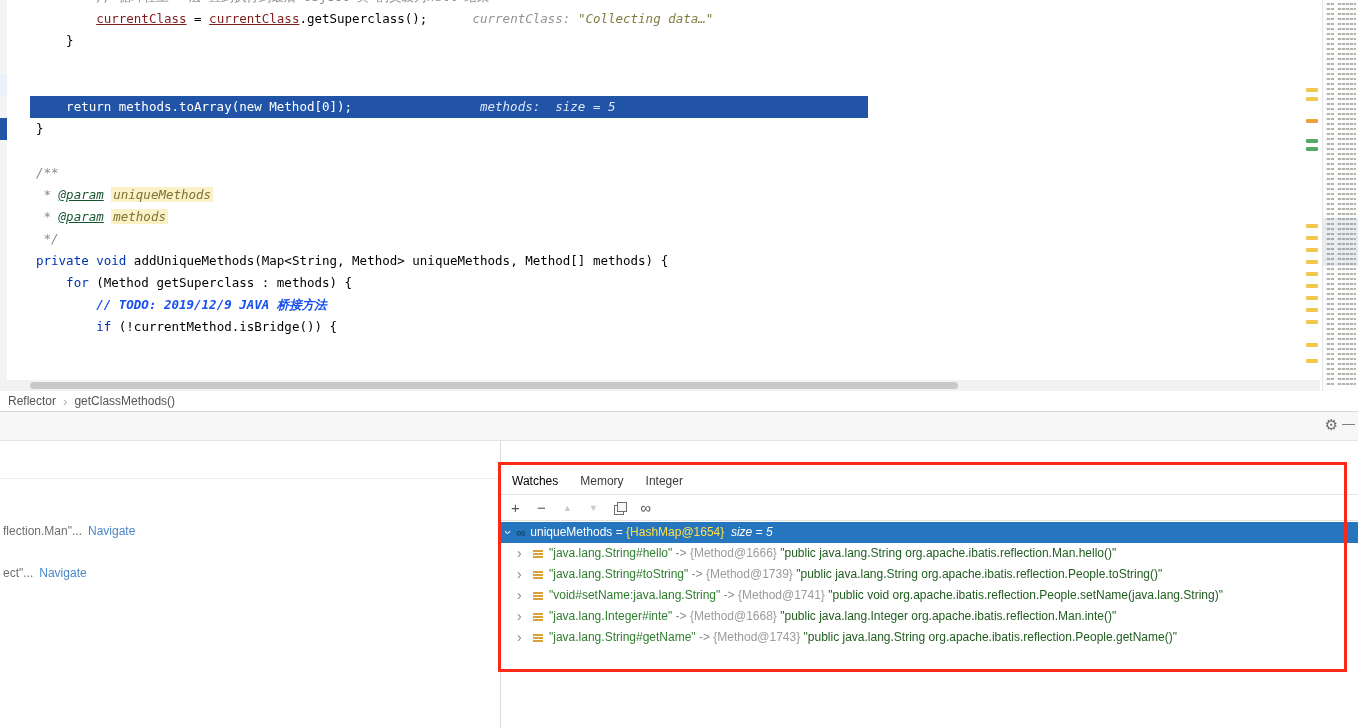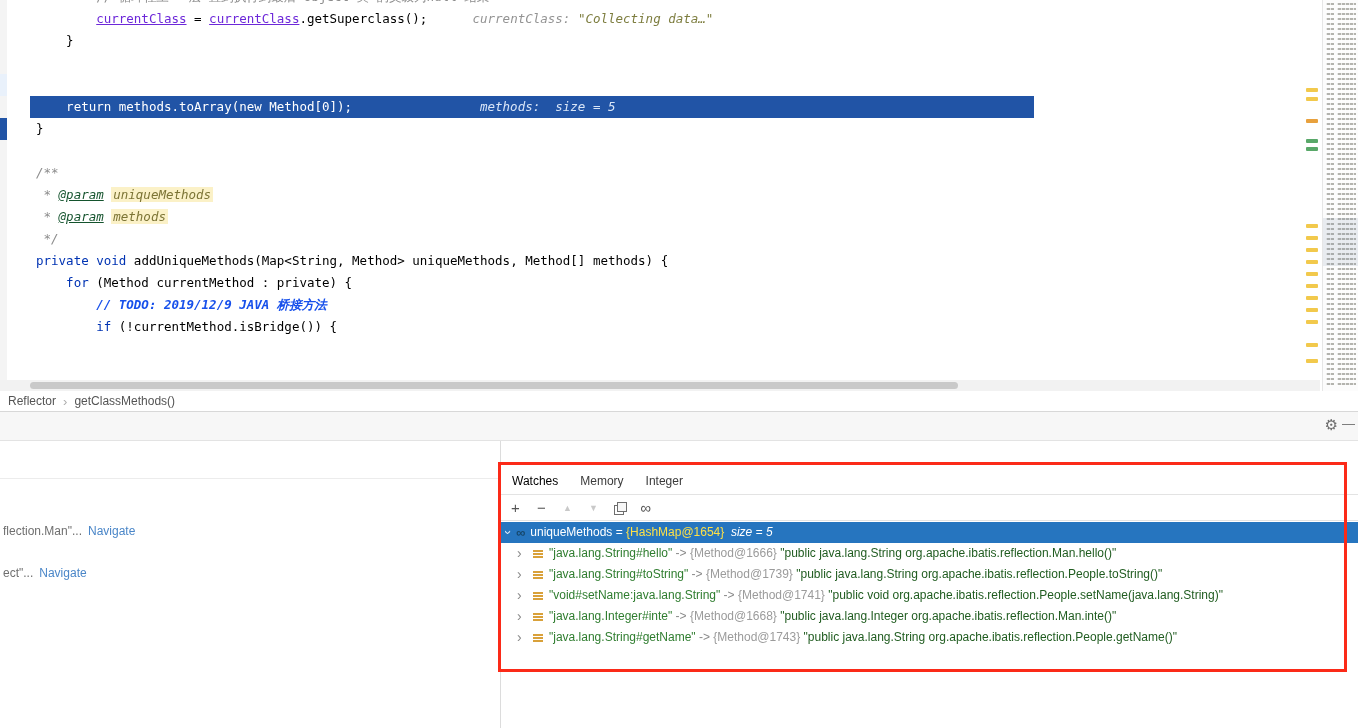--- a/index.html
+++ b/index.html
@@ -11,32 +11,32 @@
   #editor{position:absolute;left:0;top:0;width:1358px;height:391px;background:#fff;overflow:hidden;}
   #gutter{position:absolute;left:0;top:0;width:7px;height:380px;background:#F4F4F4;}
   #gutter .seg{position:absolute;left:0;width:7px;height:22px;}
   #gutter .caret-seg{top:74px;background:#E9F1FB;}
   #gutter .exec-seg{top:118px;background:#2154A6;}
   #code{position:absolute;left:30px;top:0;right:38px;height:380px;overflow:hidden;
         font-family:"DejaVu Sans Mono","Liberation Mono",monospace;font-size:12.5px;}
   #code .lines{margin-top:-14px;}
   .line{height:22px;line-height:22px;white-space:pre;padding-left:6px;}
   .line.caret{background:#E9F1FB;}
-  .line.exec{background:#2154A6;width:1004px;}
+  .line.exec{background:#2154A6;width:838px;}
   .line.exec .tk{color:#FFFFFF;}
   .line.exec .tk.hint{color:#D9E6F8;}
   .tk{white-space:pre;}
   .tk.pl{color:#000;}
   .tk.kw{color:#0033B3;}
   .tk.cm{color:#8C8C8C;}
   .tk.doc{color:#8C8C8C;font-style:italic;}
   .tk.doctag{color:#14532d;font-style:italic;text-decoration:underline;}
   .tk.docval{color:#7C7435;font-style:italic;background:#FBF1C7;padding:0 2px;}
   .tk.todo{color:#1750EB;font-weight:bold;font-style:italic;}
-  .tk.under{color:#6d28d9;text-decoration:underline;}
+  .tk.under{color:#7f1d1d;text-decoration:underline;}
   .tk.hint{color:#939393;font-style:italic;}
   .tk.hintstr{color:#7D7D3F;font-style:italic;}
   .tk.hlid{background:#A9CCEE;color:#000;}
   #hscroll{position:absolute;left:0;right:38px;top:380px;height:11px;background:#F2F2F2;}
   #hscroll .thumb{position:absolute;left:30px;top:2px;width:928px;height:7px;background:#C9C9C9;border-radius:4px;}
   #stripe{position:absolute;right:36px;top:0;width:18px;height:380px;}
   .mark{position:absolute;left:2px;width:12px;height:4px;border-radius:1px;}
   #minimap{position:absolute;right:0;top:0;width:36px;height:391px;background:#FCFCFC;border-left:1px solid #E6E6E6;}
   #minimap .tex{position:absolute;top:3px;height:383px;
      background-image:repeating-linear-gradient(to right, rgba(255,255,255,.7) 0 1px, transparent 1px 4px),
@@ -122,21 +122,21 @@
           <div class="line"></div>
           <div class="line"></div>
           <div class="line exec"><span class="tk pl">    return methods.toArray(new Method[0]);</span><span class="tk hint">                 methods:  size = 5</span></div>
           <div class="line"><span class="tk pl">}</span></div>
           <div class="line"></div>
           <div class="line"><span class="tk doc">/**</span></div>
           <div class="line"><span class="tk doc"> * </span><span class="tk doctag">@param</span><span class="tk doc"> </span><span class="tk docval">uniqueMethods</span></div>
           <div class="line"><span class="tk doc"> * </span><span class="tk doctag">@param</span><span class="tk doc"> </span><span class="tk docval">methods</span></div>
           <div class="line"><span class="tk doc"> */</span></div>
           <div class="line"><span class="tk kw">private</span><span class="tk pl"> </span><span class="tk kw">void</span><span class="tk pl"> addUniqueMethods(Map&lt;String, Method&gt; uniqueMethods, Method[] methods) {</span></div>
-          <div class="line"><span class="tk pl">    </span><span class="tk kw">for</span><span class="tk pl"> (Method currentMethod : private) {</span></div>
+          <div class="line"><span class="tk pl">    </span><span class="tk kw">for</span><span class="tk pl"> (Method getSuperclass : methods) {</span></div>
           <div class="line"><span class="tk pl">        </span><span class="tk todo">// TODO: 2019/12/9 JAVA 桥接方法</span></div>
           <div class="line"><span class="tk pl">        </span><span class="tk kw">if</span><span class="tk pl"> (!currentMethod.isBridge()) {</span></div>
         </div>
     </div>
     <div id="stripe">
         <div class="mark" style="top: 88px; background: rgb(242, 201, 76);"></div>
         <div class="mark" style="top: 97px; background: rgb(242, 201, 76);"></div>
         <div class="mark" style="top: 119px; background: rgb(232, 161, 61);"></div>
         <div class="mark" style="top: 139px; background: rgb(89, 168, 105);"></div>
         <div class="mark" style="top: 147px; background: rgb(89, 168, 105);"></div>

